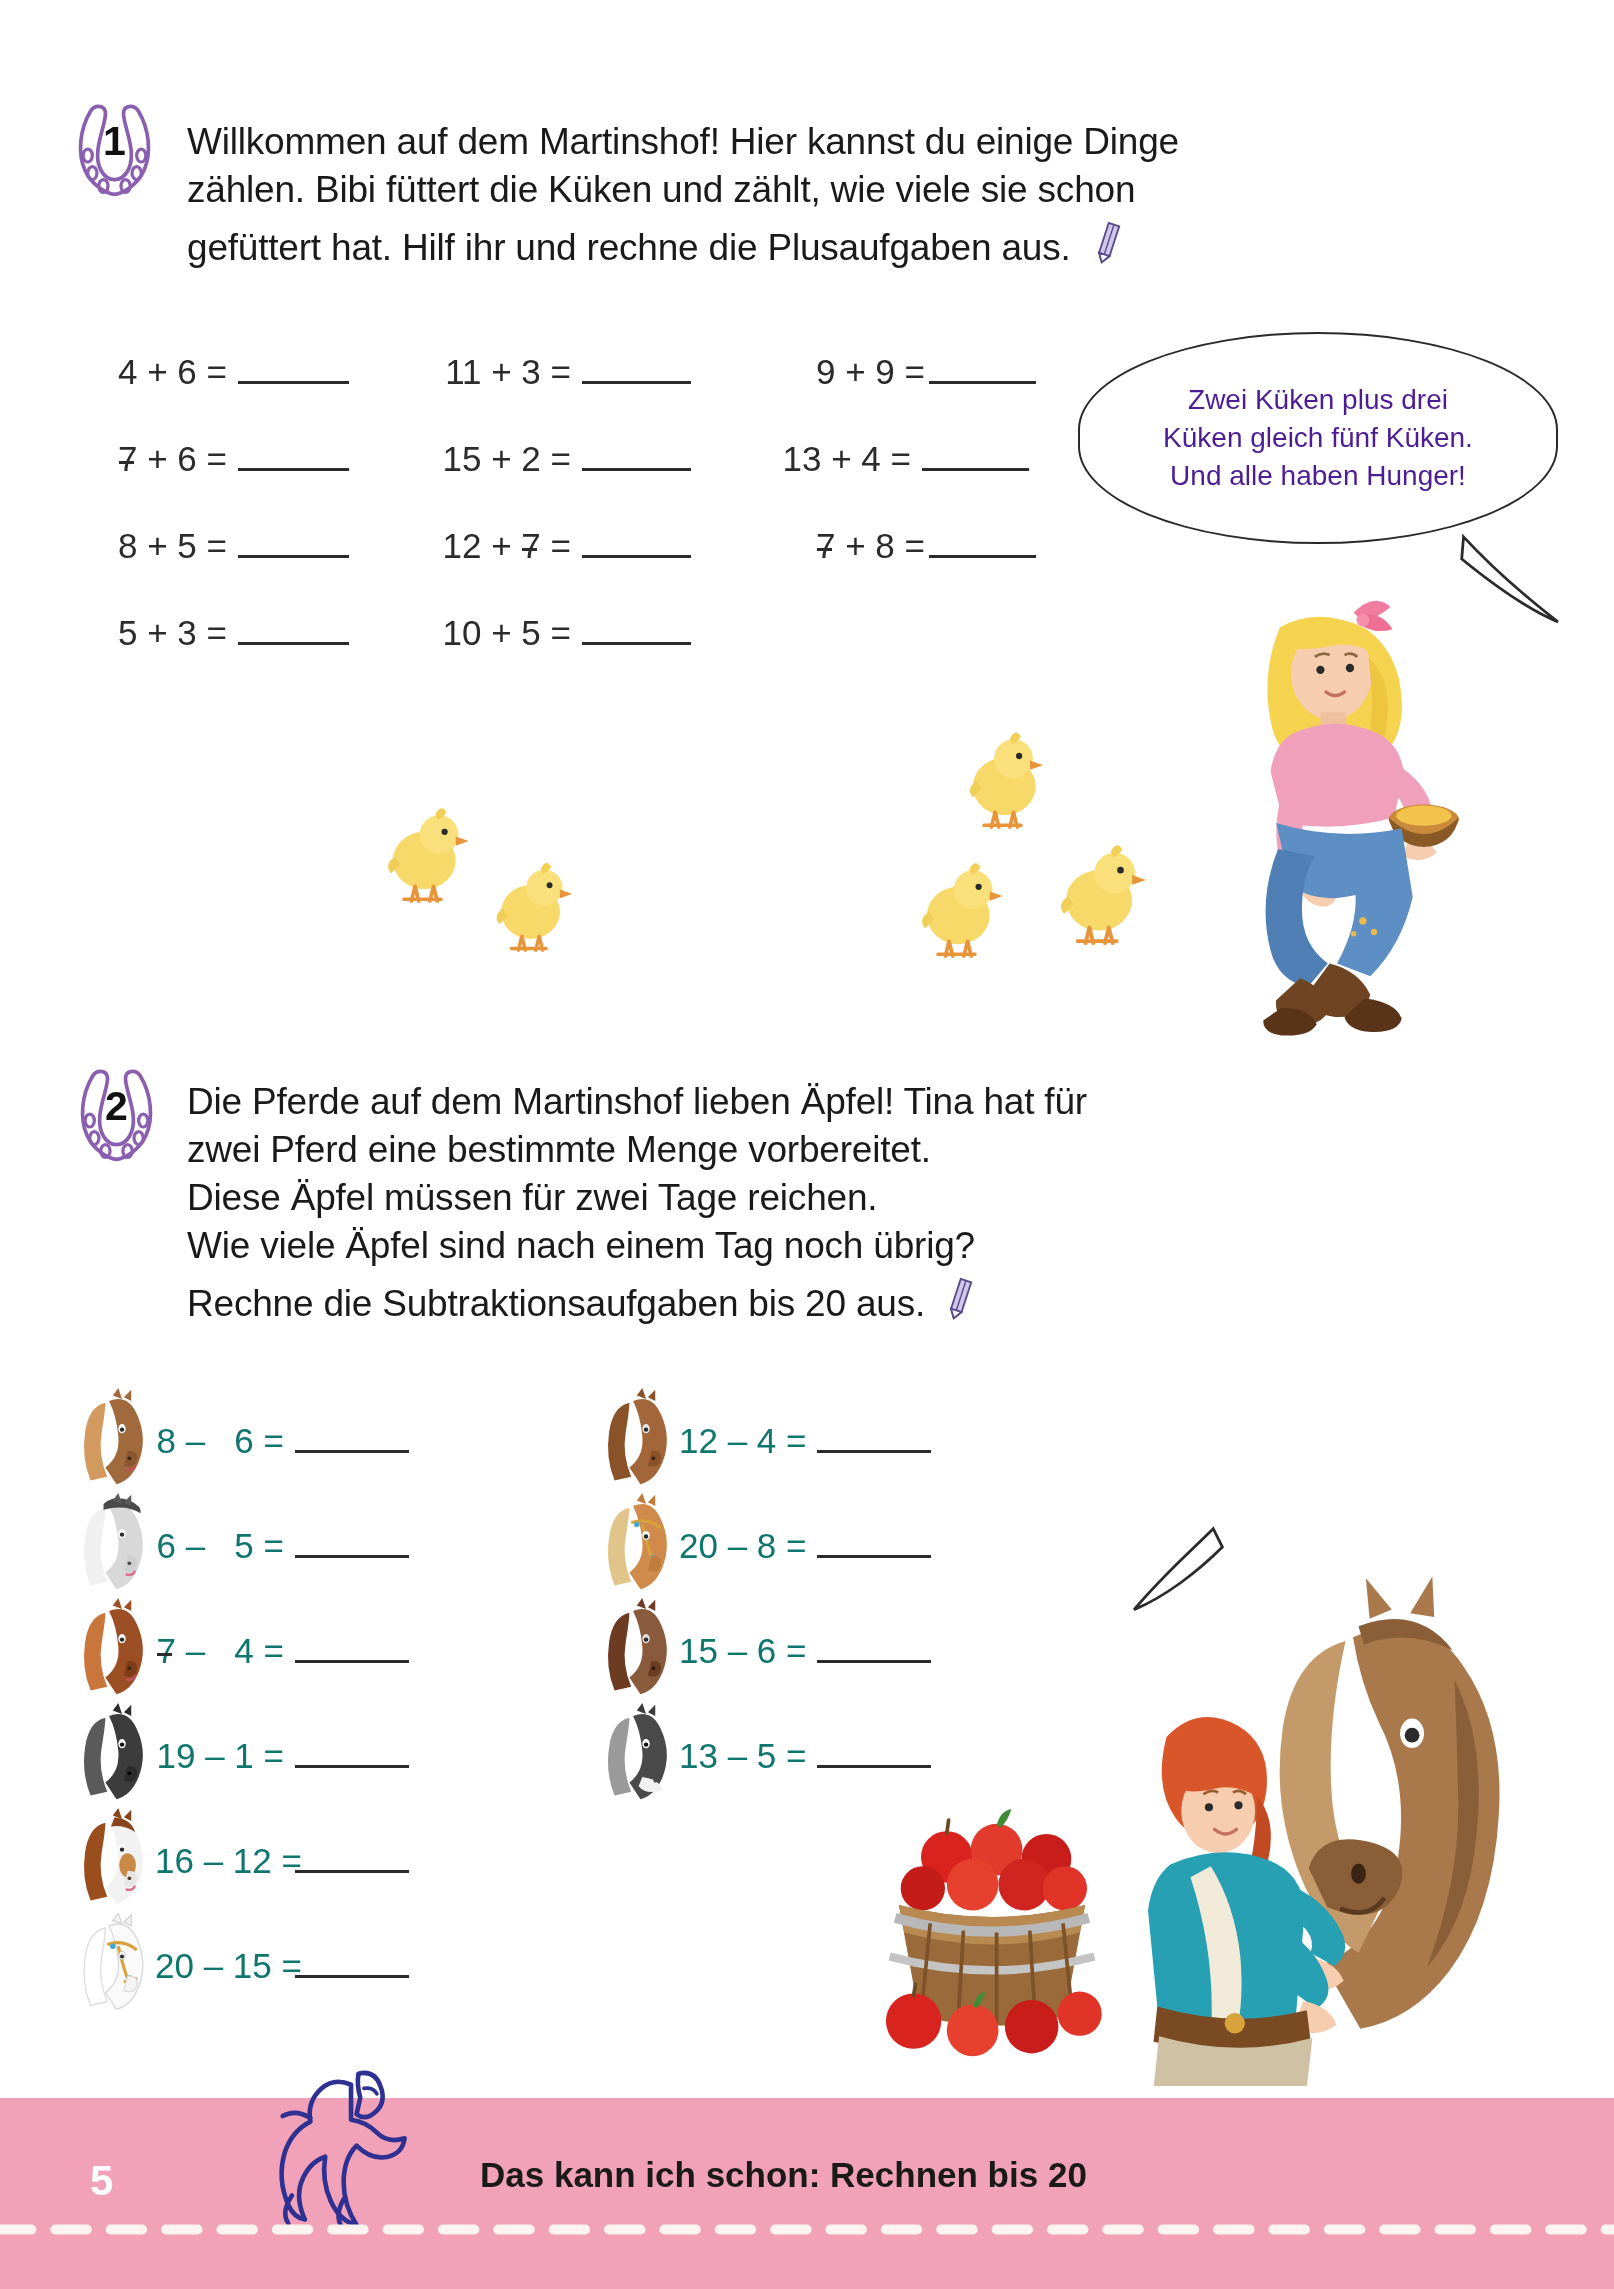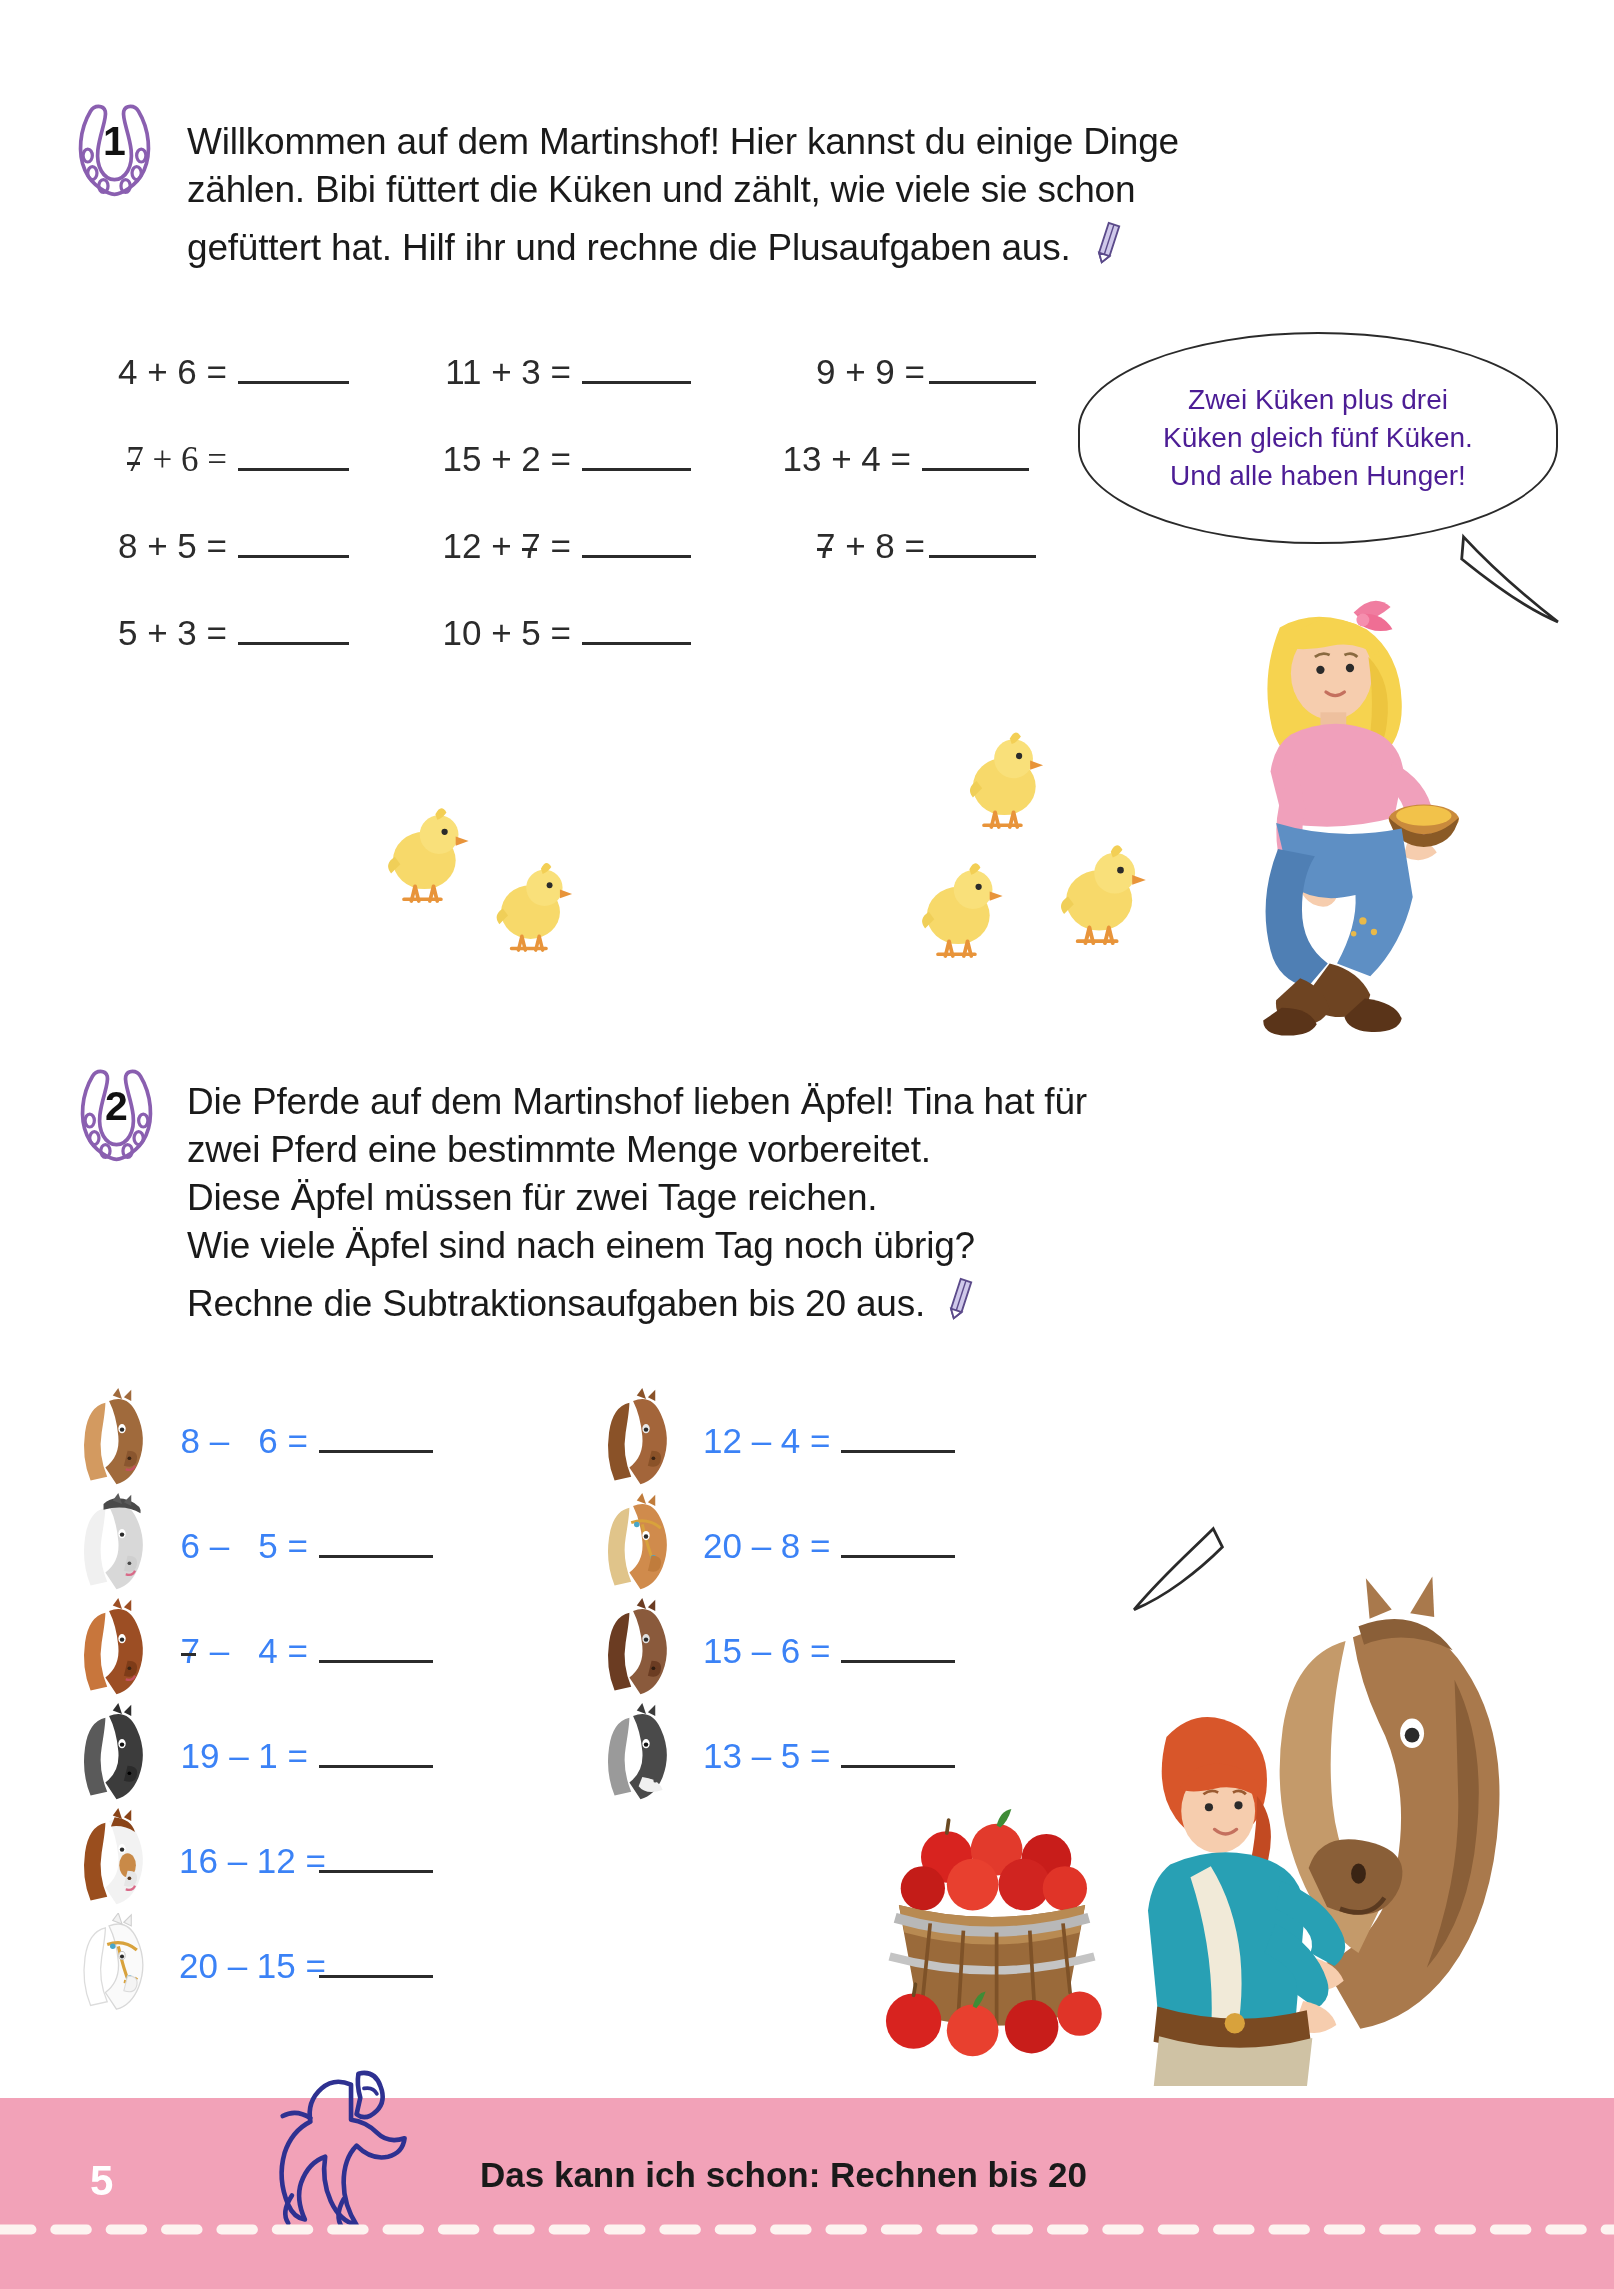--- a/index.html
+++ b/index.html
@@ -129,25 +129,25 @@
   .horse-thumb {
     width: 76px;
     height: 98px;
     flex: 0 0 76px;
     position: relative;
     overflow: hidden;
   }
   .horse-thumb svg { display: block; width: 76px; height: 98px; }
   .sub-expr {
     font-size: 35px;
-    color: #3b82f6;
+    color: #0f766e;
     white-space: pre;
     display: flex;
     align-items: baseline;
-    margin-left: 31px;
+    margin-left: 7px;
   }
 
   
   .chick { position: absolute; }
   .chick svg { display: block; }
 
   
   .art { position: absolute; }
   .art svg { display: block; }
 
@@ -239,21 +239,21 @@
         <span class="eq-expr" style="width:153px;">11 + 3 =</span>
         <span class="blank" style="width:109px;"></span>
       </div>
       <div class="eq-cell">
         <span class="eq-expr" style="width:175px;">9 + 9 =</span>
         <span class="blank" style="width:107px; margin-left:3.7px;"></span>
       </div>
     </div>
 
     <div class="eq-row">
-      <div class="eq-cell" style="width:329px;font-family:Liberation Serif, serif;">
+      <div class="eq-cell" style="width:329px;">
         <span class="eq-expr" style="width:138px;"><span class="seven">7</span> + 6 =</span>
         <span class="blank" style="width:111px;"></span>
       </div>
       <div class="eq-cell" style="width:332px;">
         <span class="eq-expr" style="width:153px;">15 + 2 =</span>
         <span class="blank" style="width:109px;"></span>
       </div>
       <div class="eq-cell">
         <span class="eq-expr" style="width:161px;">13 + 4 =</span>
         <span class="blank" style="width:107px;"></span>

